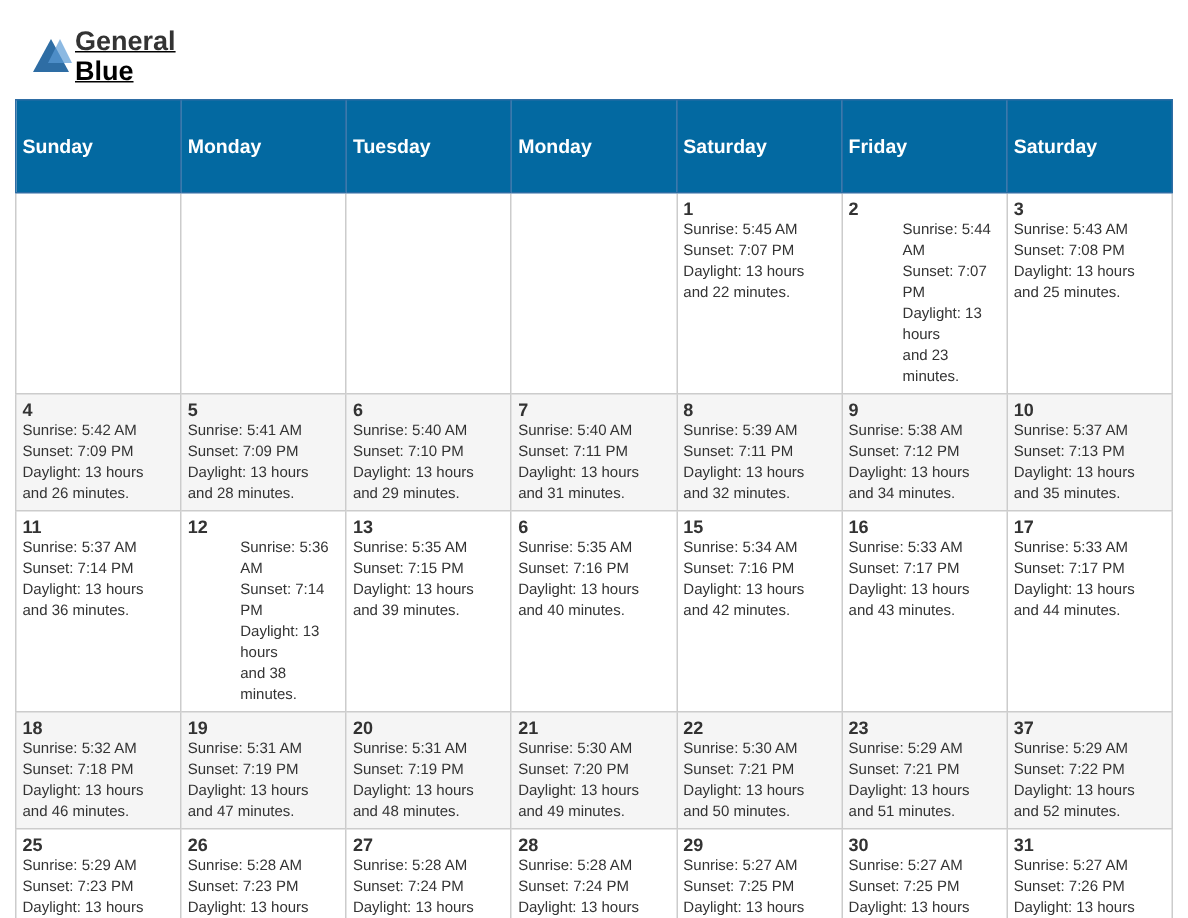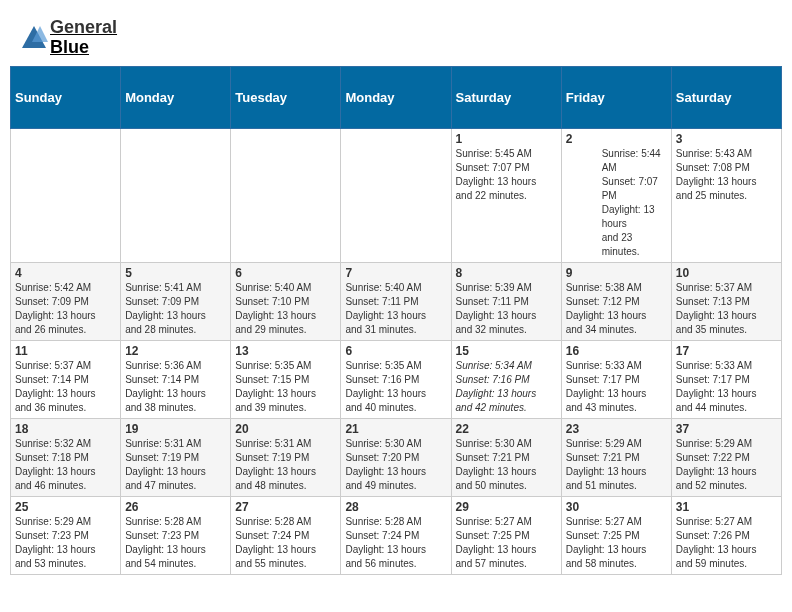--- a/index.html
+++ b/index.html
@@ -205,42 +205,42 @@
       <tr>
         <td>
           <span class="day-number">11</span>
           <div class="day-info" style="white-space: pre-line;">Sunrise: 5:37 AM
 Sunset: 7:14 PM
 Daylight: 13 hours
 and 36 minutes.</div>
         </td>
         <td>
           <span class="day-number">12</span>
-          <div class="day-info" style="white-space: pre-line;">Sunrise: 5:36 AM
+          <div class="day-info" style="white-space: pre-line; margin-left: 35px;">Sunrise: 5:36 AM
 Sunset: 7:14 PM
 Daylight: 13 hours
 and 38 minutes.</div>
         </td>
         <td>
           <span class="day-number">13</span>
           <div class="day-info" style="white-space: pre-line;">Sunrise: 5:35 AM
 Sunset: 7:15 PM
 Daylight: 13 hours
 and 39 minutes.</div>
         </td>
         <td>
           <span class="day-number">6</span>
           <div class="day-info" style="white-space: pre-line;">Sunrise: 5:35 AM
 Sunset: 7:16 PM
 Daylight: 13 hours
 and 40 minutes.</div>
         </td>
         <td>
           <span class="day-number">15</span>
-          <div class="day-info" style="white-space: pre-line; font-style: italic;">Sunrise: 5:34 AM
+          <div class="day-info" style="white-space: pre-line;">Sunrise: 5:34 AM
 Sunset: 7:16 PM
 Daylight: 13 hours
 and 42 minutes.</div>
         </td>
         <td>
           <span class="day-number">16</span>
           <div class="day-info" style="white-space: pre-line;">Sunrise: 5:33 AM
 Sunset: 7:17 PM
 Daylight: 13 hours
 and 43 minutes.</div>

